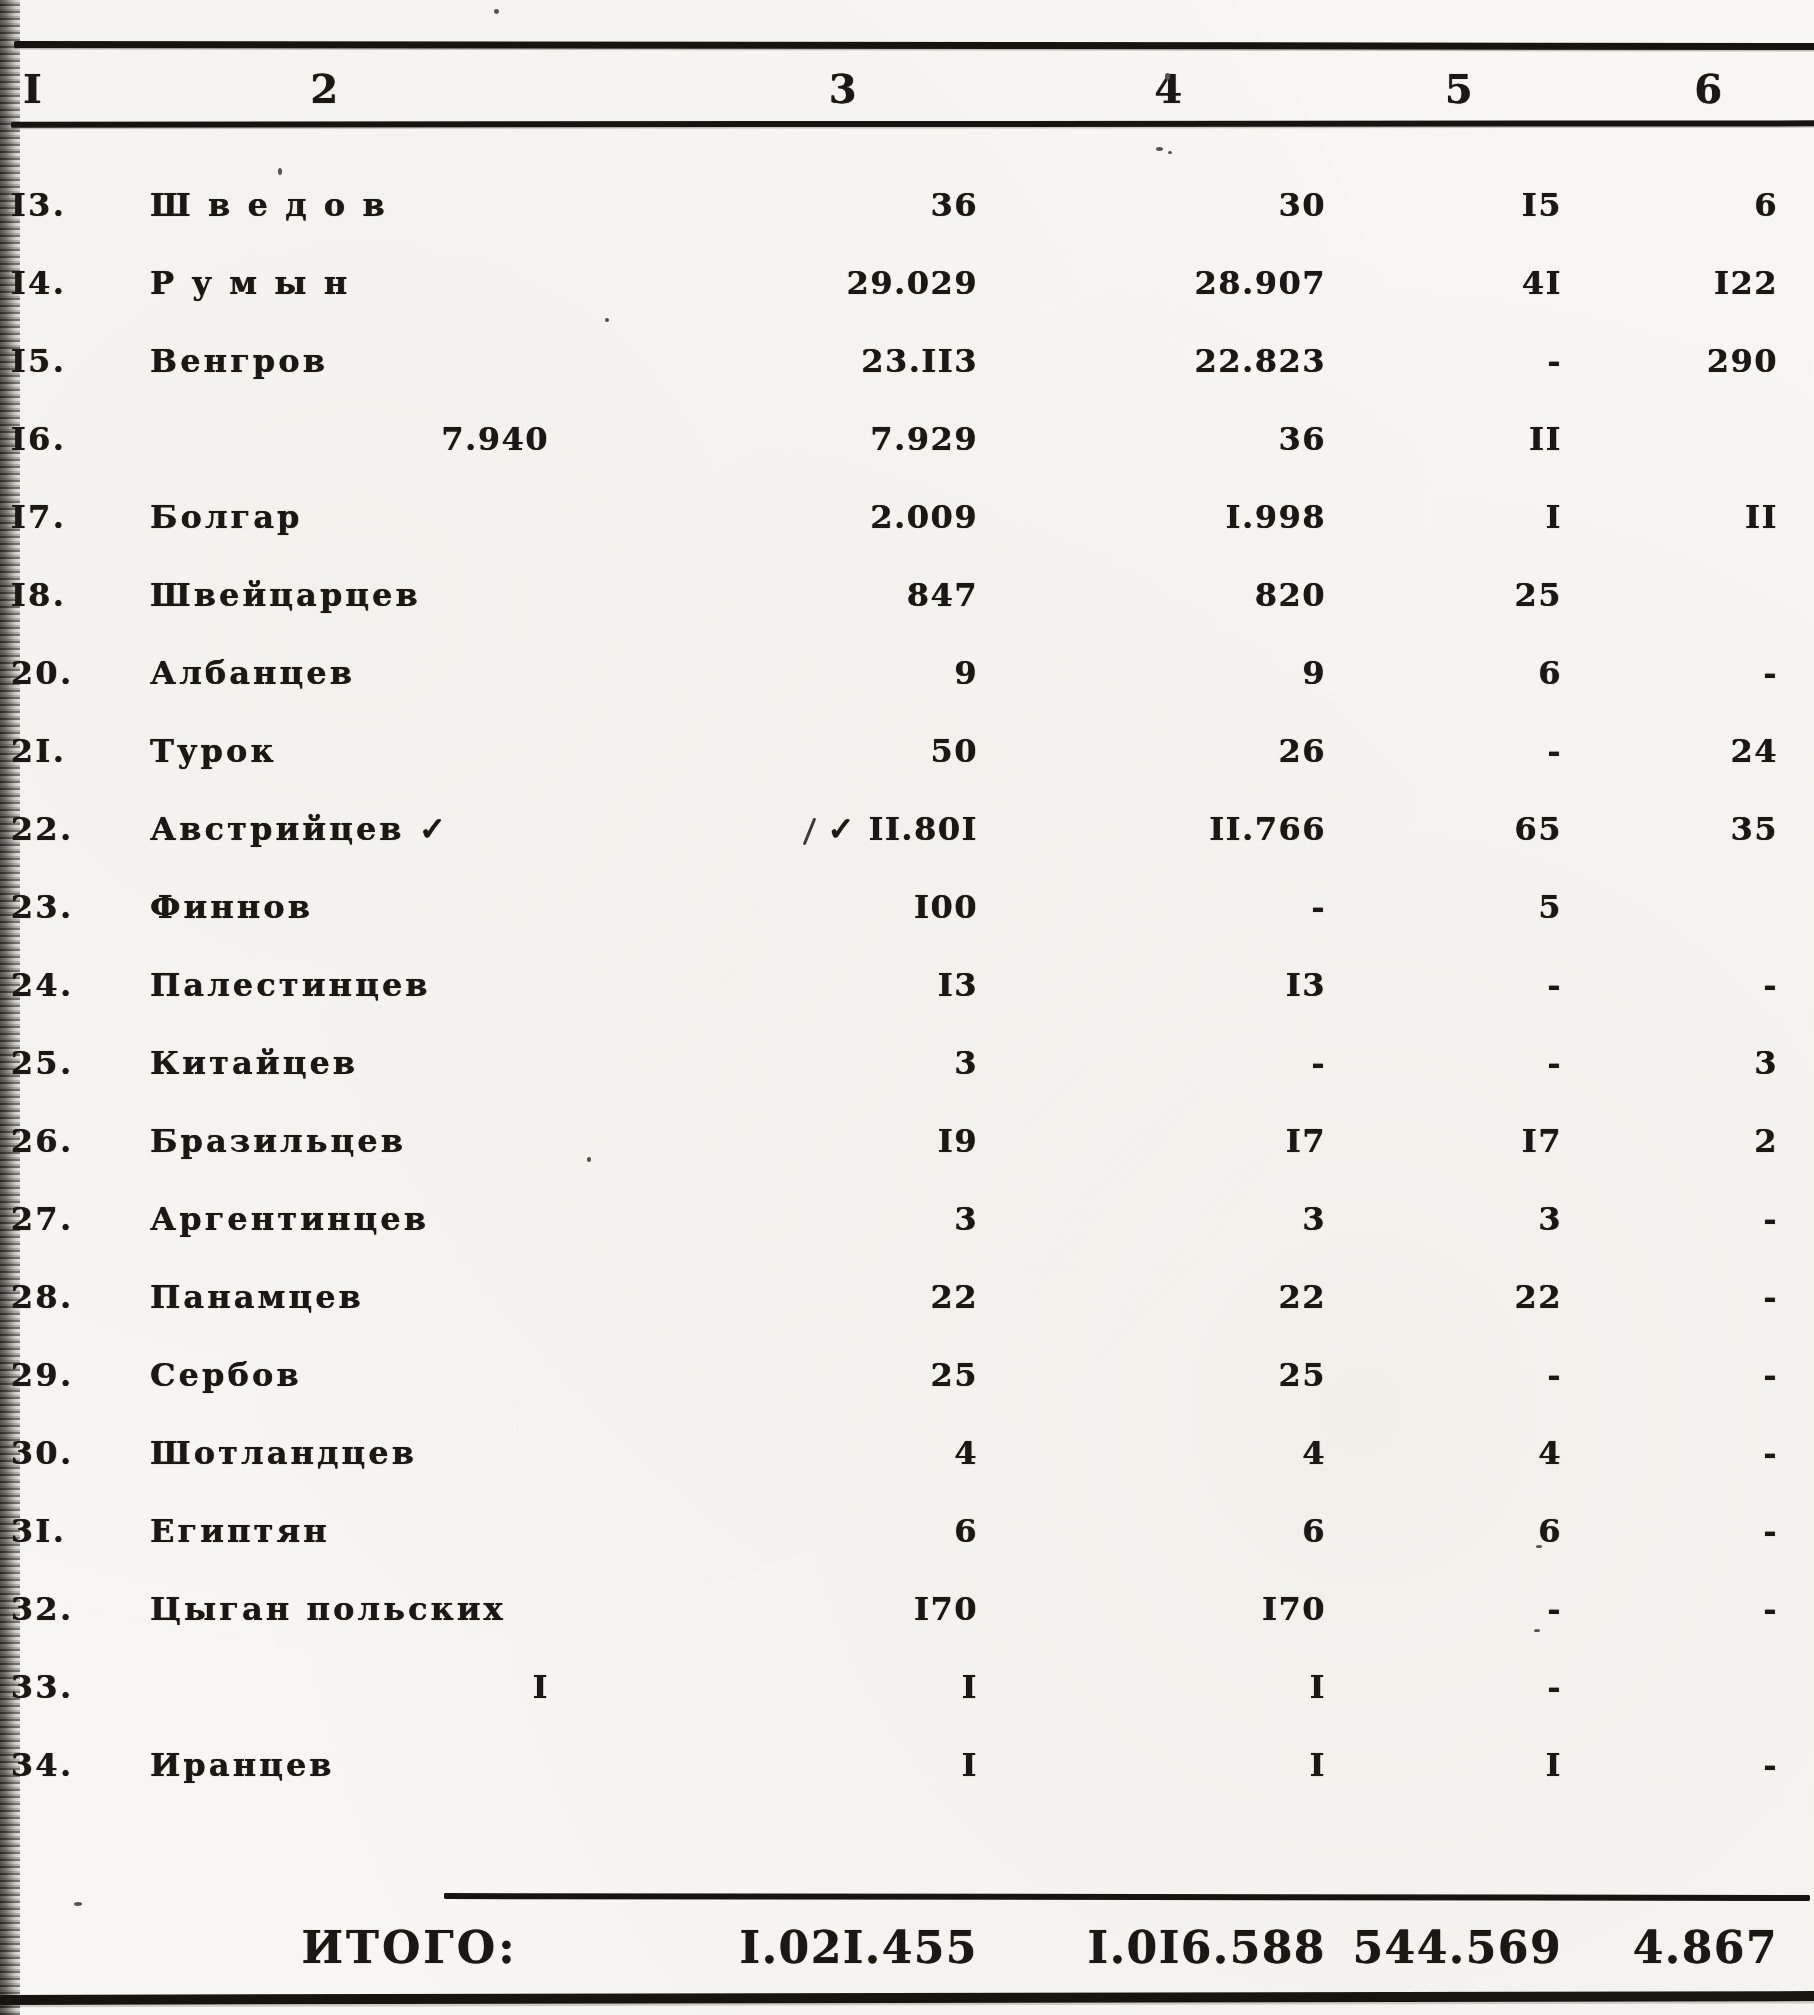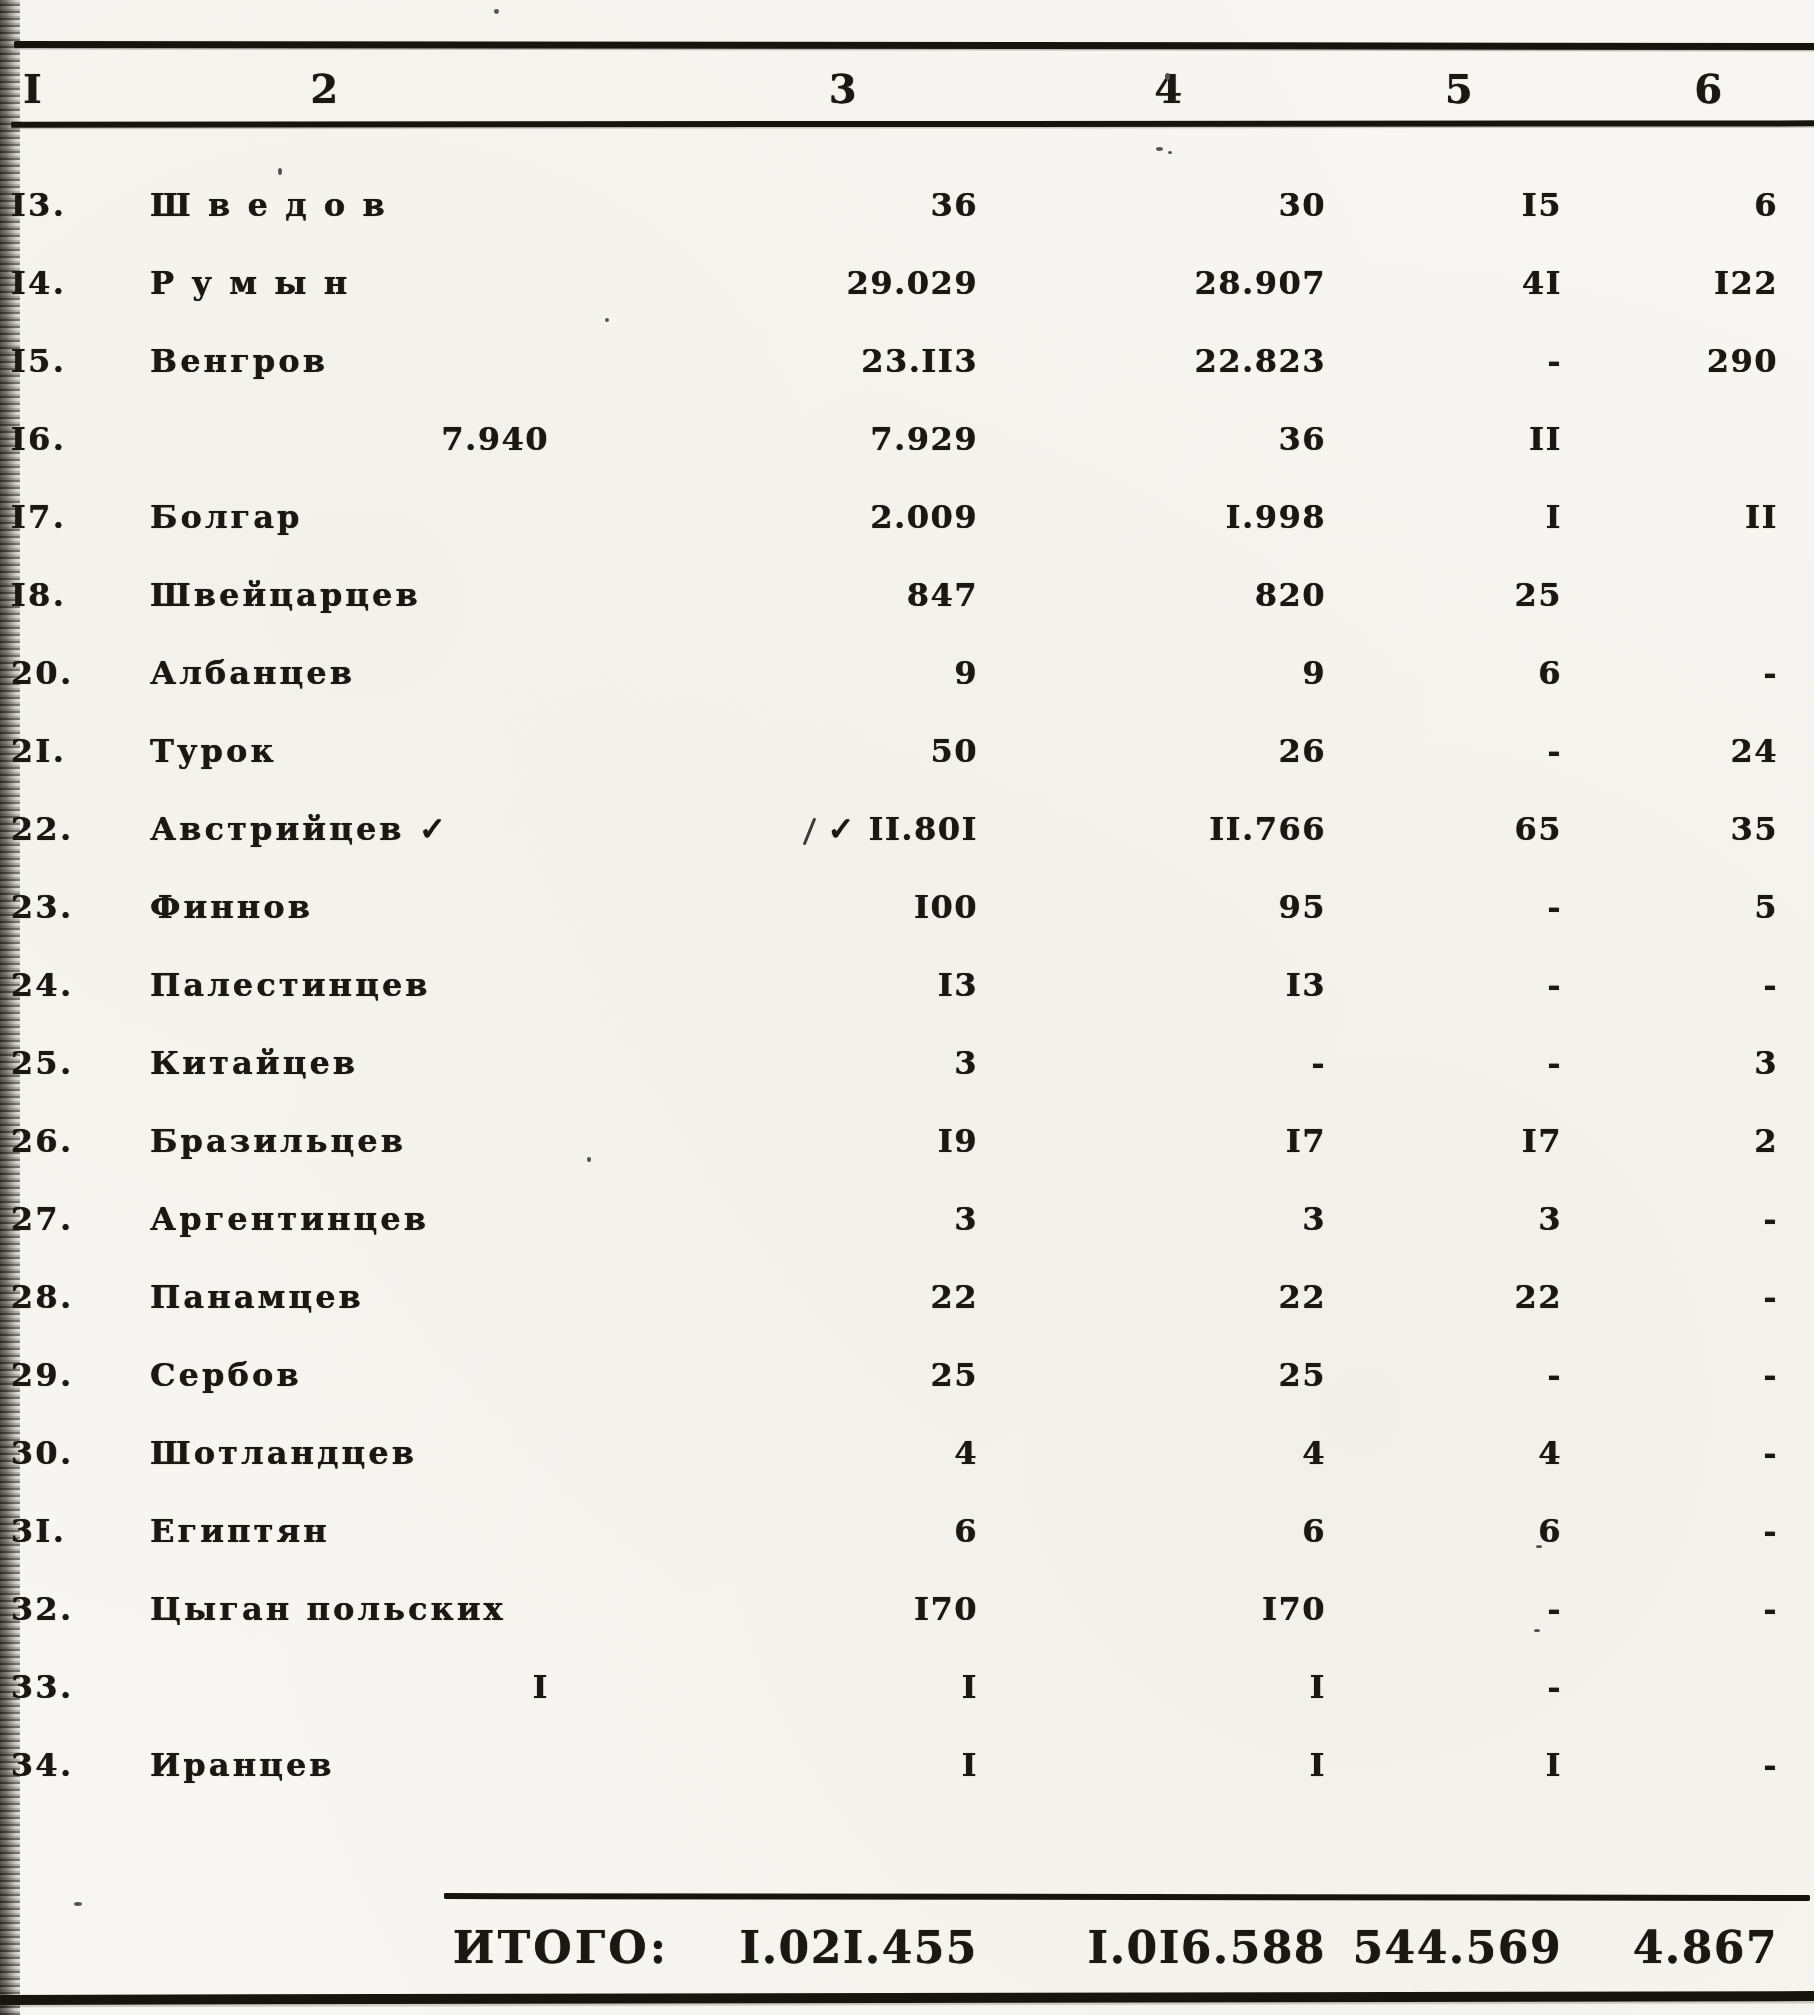--- a/index.html
+++ b/index.html
@@ -48,21 +48,21 @@
   .hc5{text-align:center;transform:translateX(15.5px);}
   .hc6{text-align:center;transform:translateX(39px);}
 
   .rows{position:absolute;top:166px;left:0;}
   .row{height:78px;align-items:center;font-size:32px;}
   .cell.num{padding-left:10.8px;letter-spacing:2.3px;}
   .cell.name{padding-left:26px;letter-spacing:3.1px;}
   .cell.v{text-align:right;letter-spacing:1.5px;}
 
   .total-row{position:absolute;top:1907px;left:0;height:80px;align-items:center;font-size:44px;}
-  .total-label{text-align:right;margin-right:-120px;letter-spacing:3.1px;}
+  .total-label{text-align:center;margin-right:-120px;letter-spacing:3.1px;}
 
   
   .speck{position:absolute;background:#57534b;border-radius:50%;}
   .stray-slash{position:absolute;width:3.1px;height:29px;background:#3f3b34;
     transform:rotate(22deg);border-radius:1.5px;}
 </style>
 </head>
 <body>
 
 <div class="page">
@@ -160,21 +160,20 @@
     <div class="cell v">✓ II.80I</div>
     <div class="cell v">II.766</div>
     <div class="cell v">65</div>
     <div class="cell v">35</div>
   </div>
 
   <div class="grid row">
     <div class="cell num">23.</div>
     <div class="cell name">Финнов</div>
     <div class="cell v">I00</div>
-    <div class="cell v">95</div>
     <div class="cell v">-</div>
     <div class="cell v">5</div>
   </div>
 
   <div class="grid row">
     <div class="cell num">24.</div>
     <div class="cell name">Палестинцев</div>
     <div class="cell v">I3</div>
     <div class="cell v">I3</div>
     <div class="cell v">-</div>

